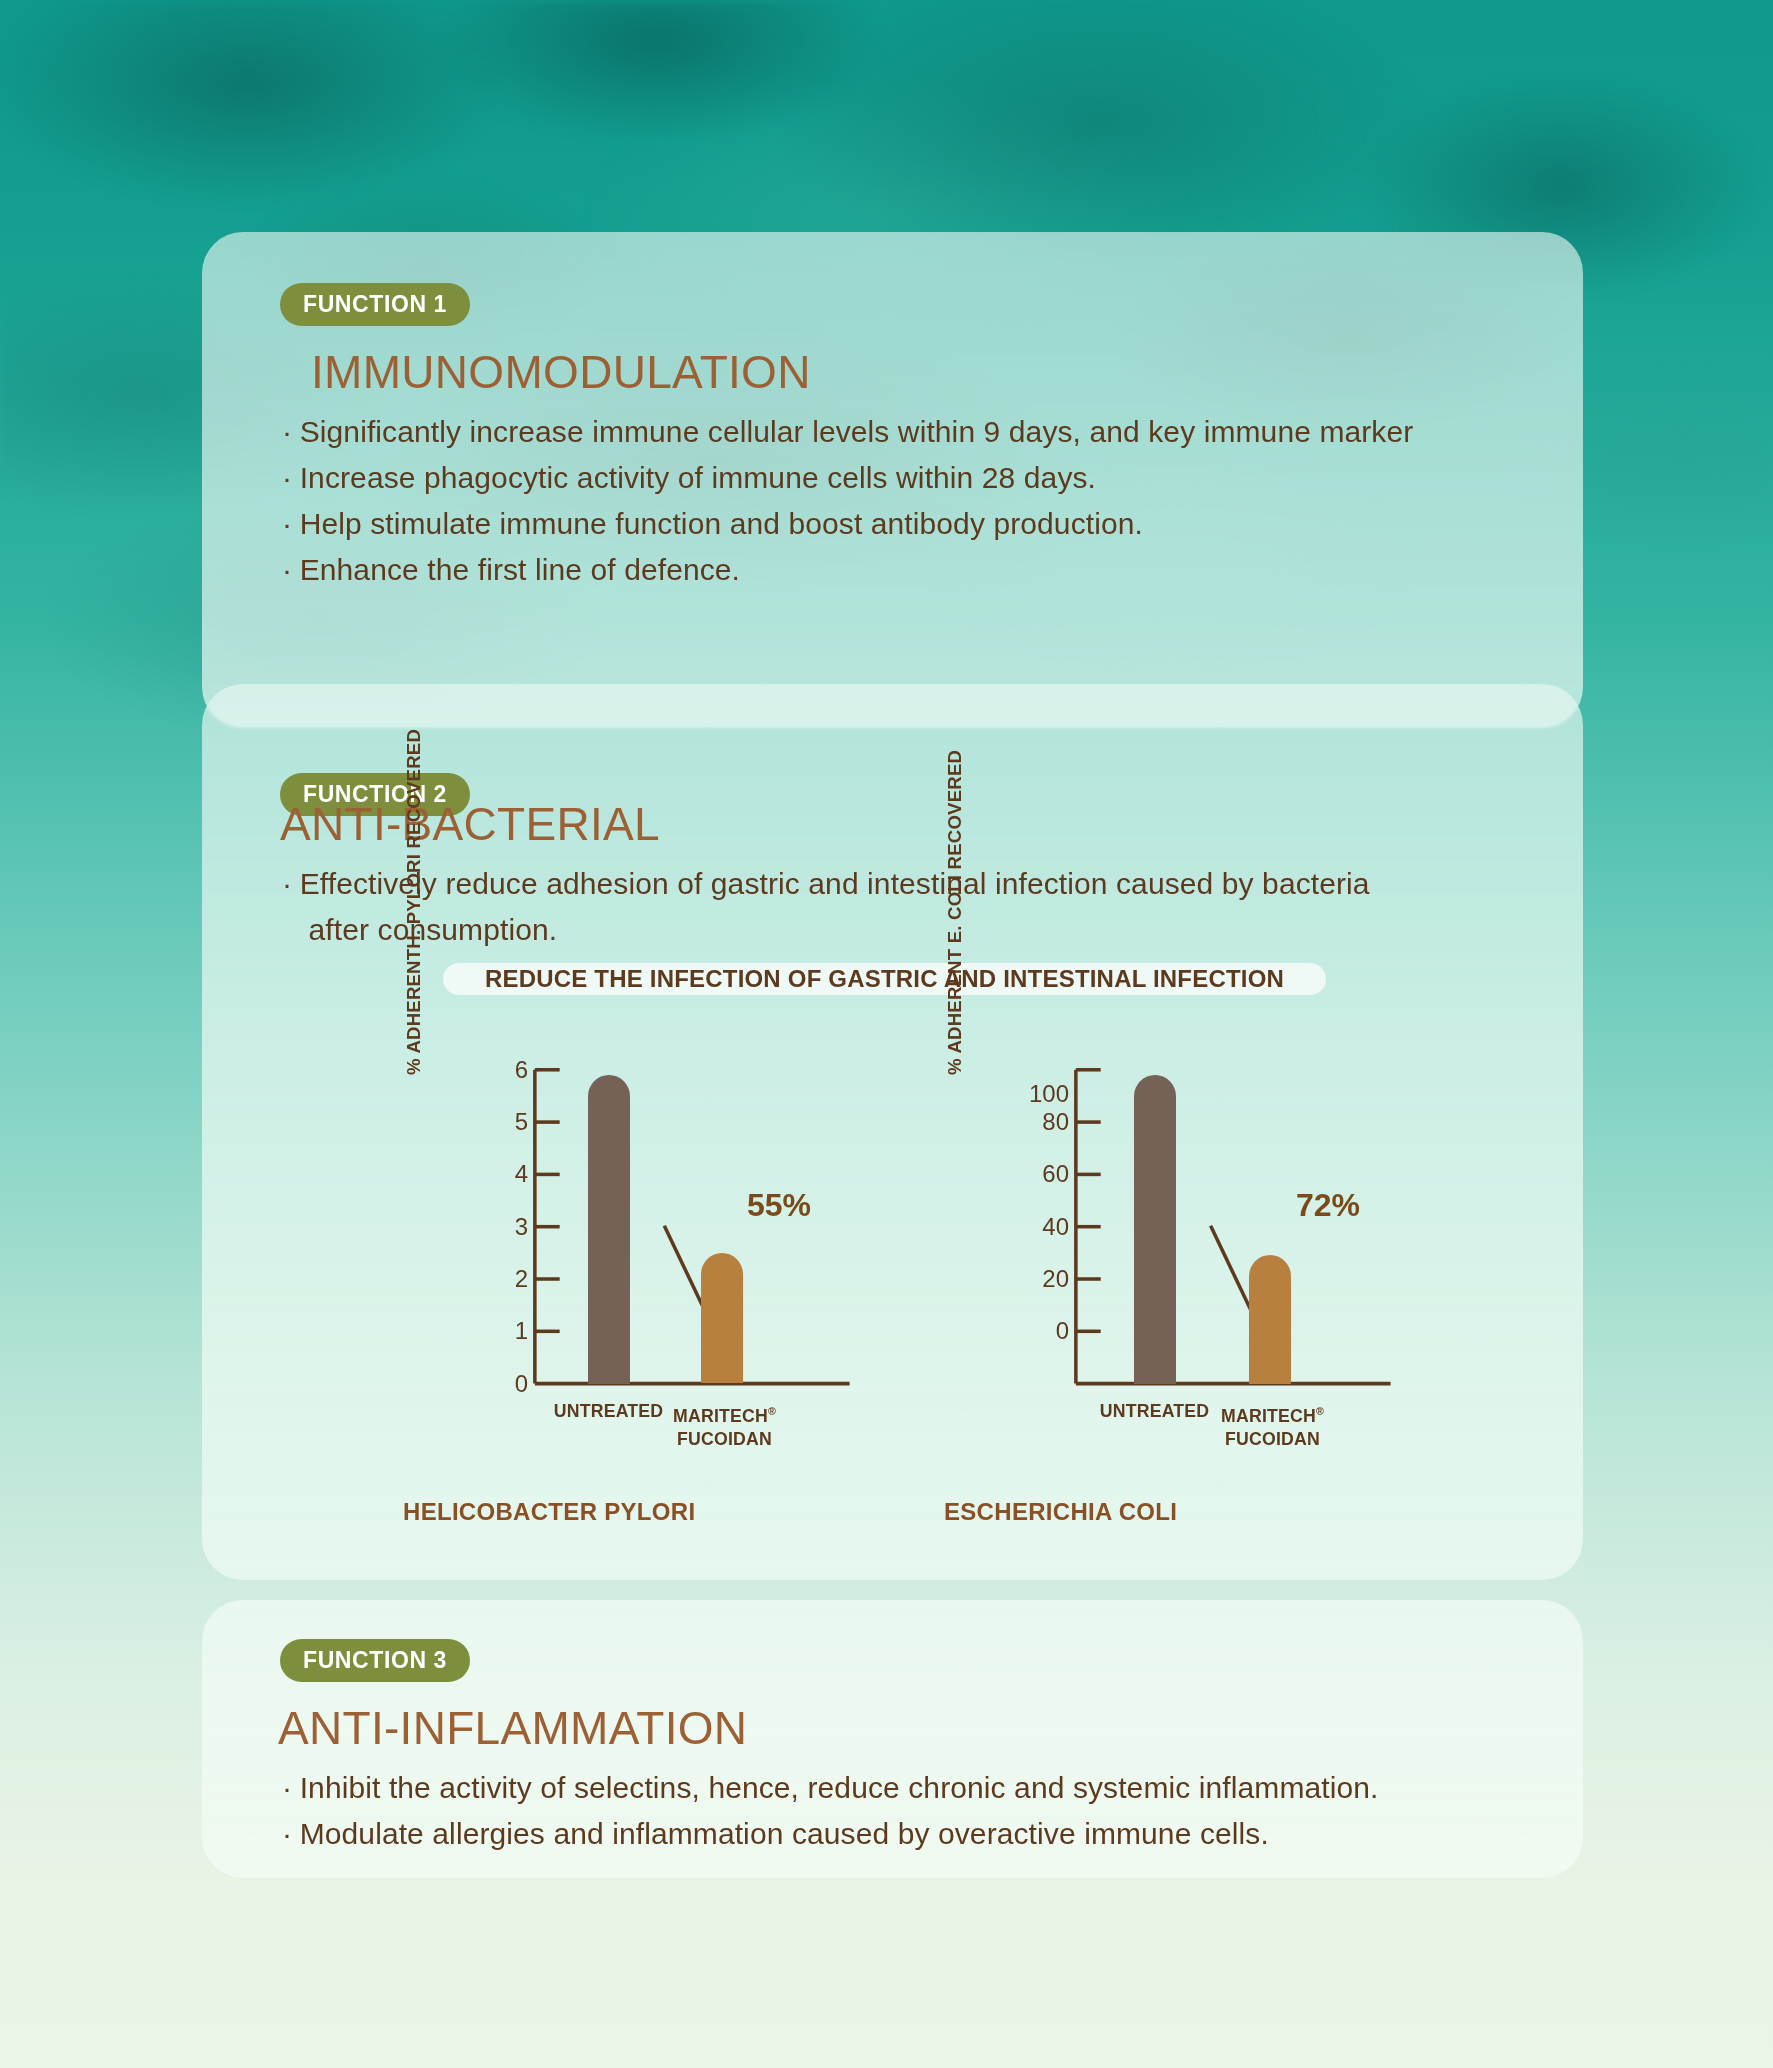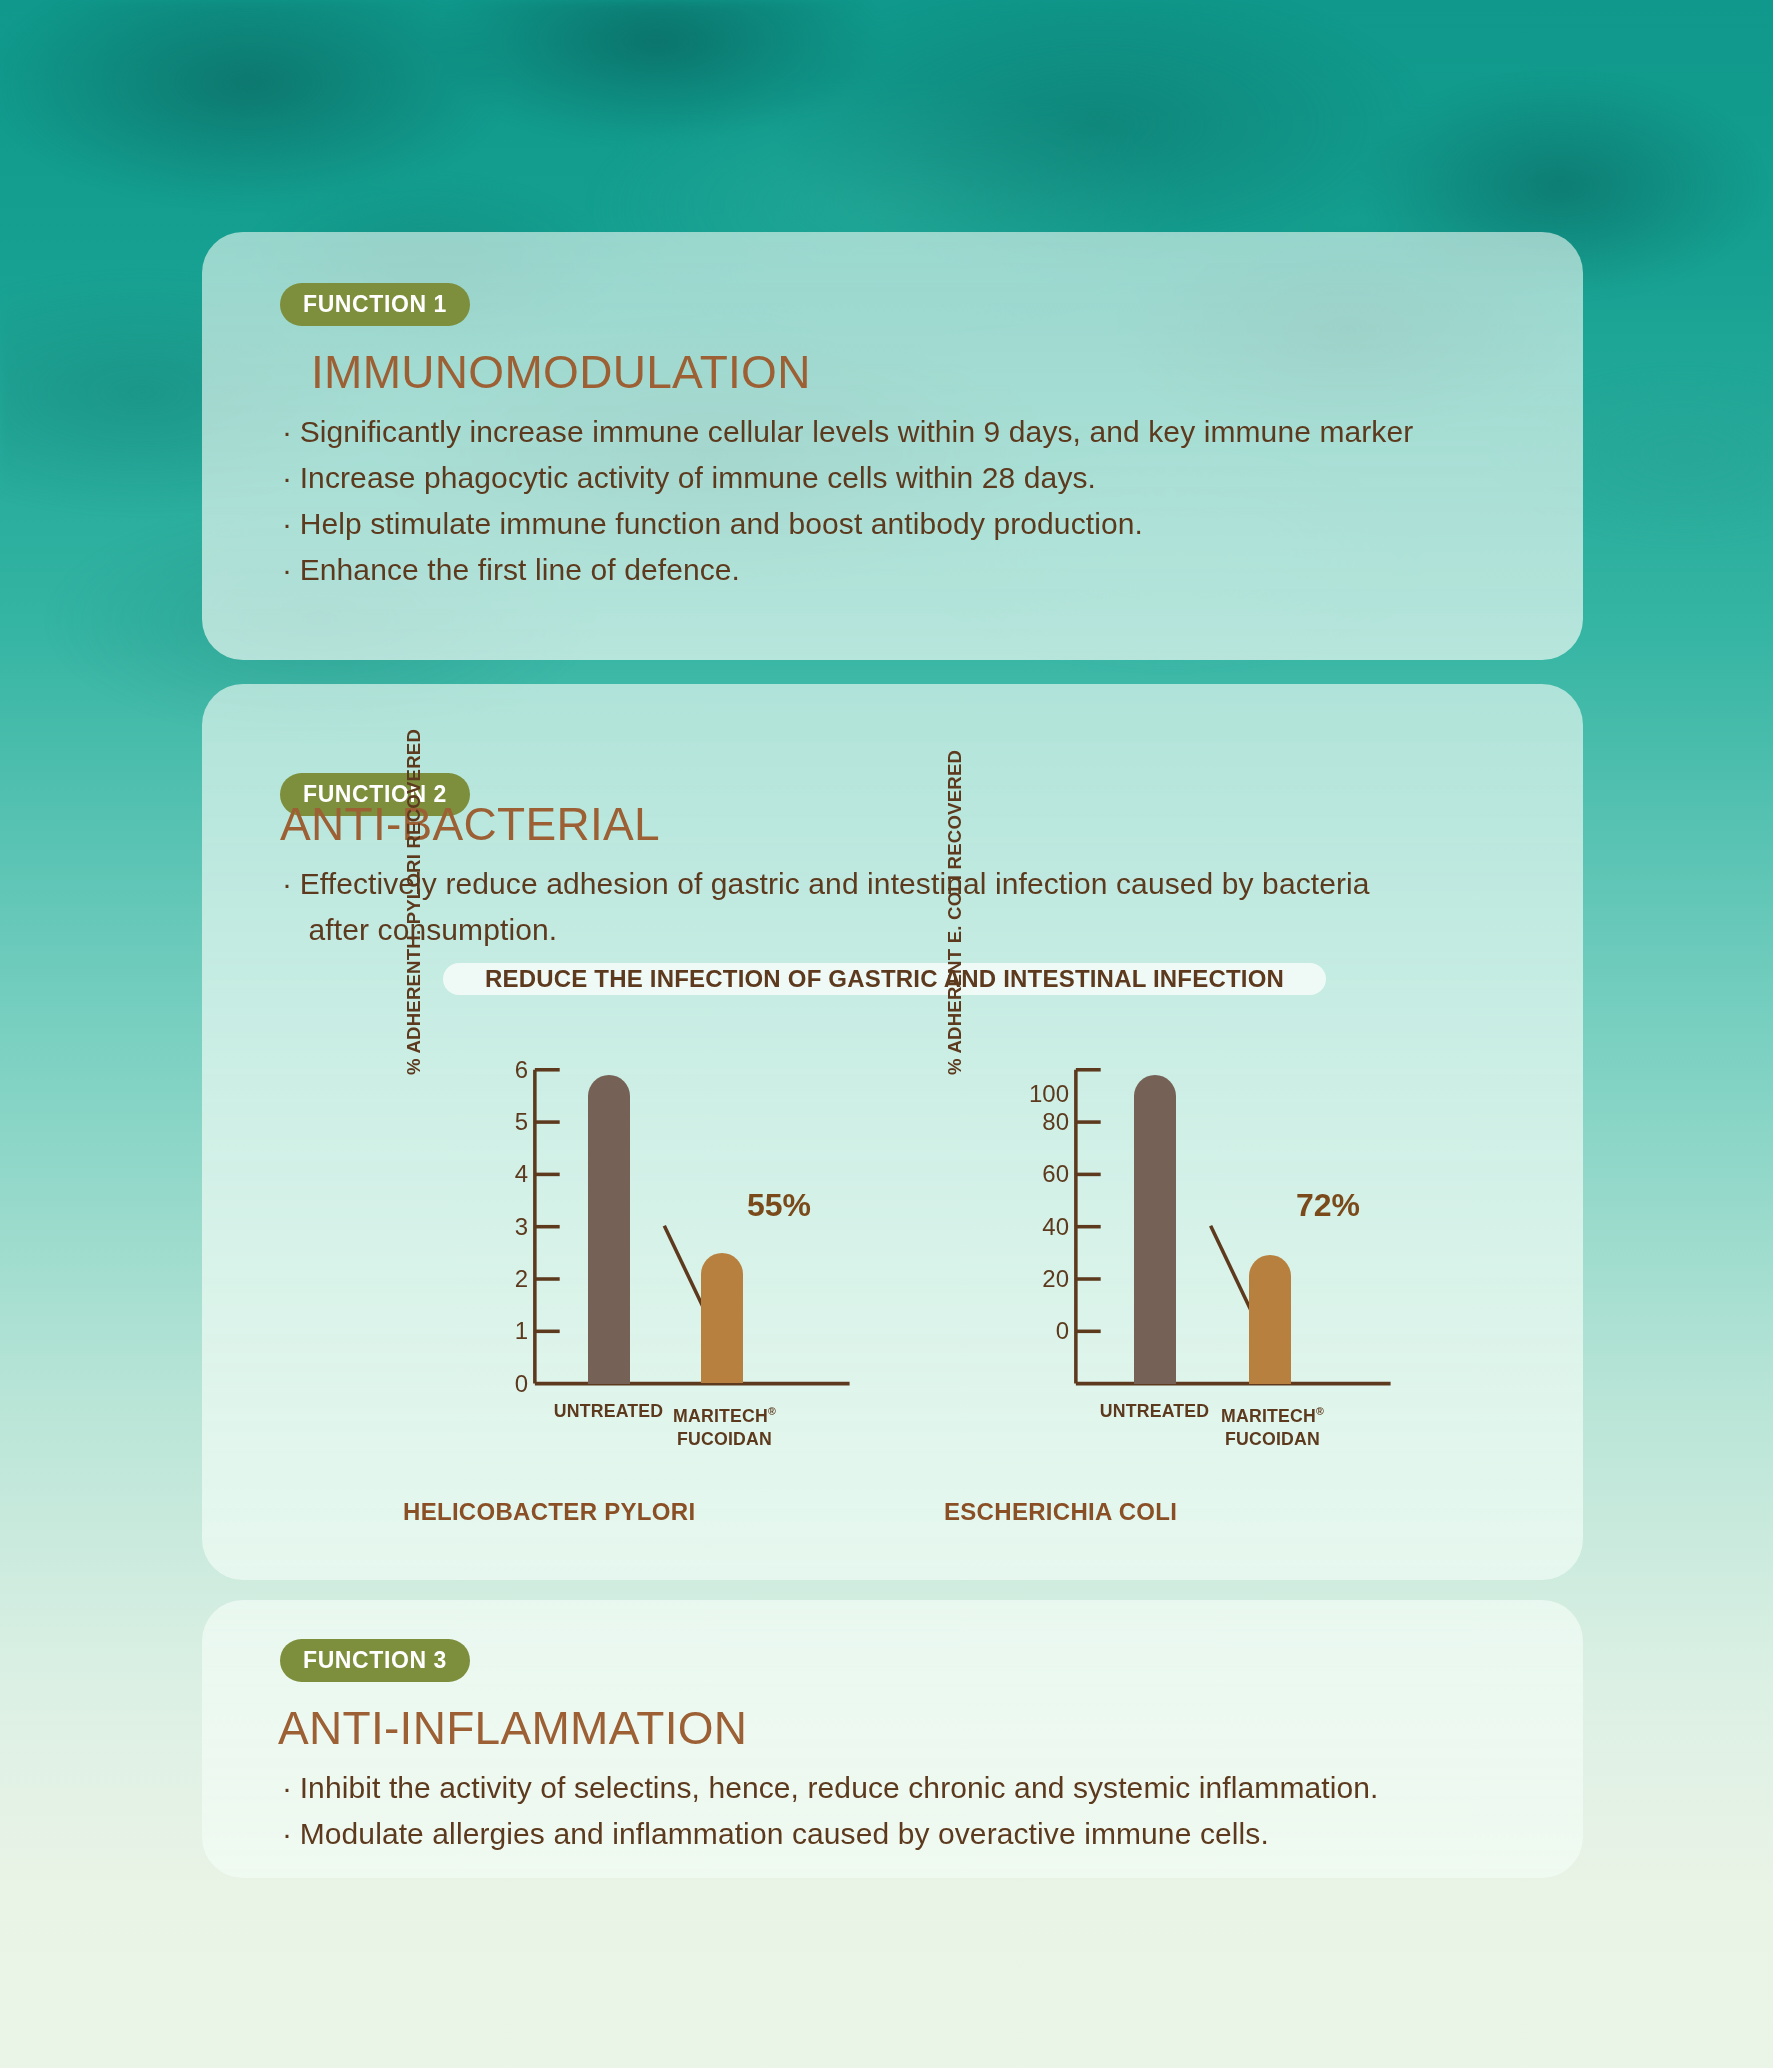--- a/index.html
+++ b/index.html
@@ -52,21 +52,21 @@
 
   
   .card {
     position: absolute;
     left: 202px;
     width: 1381px;
     border-radius: 41px;
     background: linear-gradient(to bottom, rgba(233,248,242,.62), rgba(236,249,243,.70));
     backdrop-filter: blur(1.8px);
   }
-  #card-fn1 { top: 232px;  height: 428px; }
+  #card-fn1 { top: 232px;  height: 496px; }
   #card-fn2 { top: 684px;  height: 896px;
     background: linear-gradient(to bottom, rgba(229,247,240,.68), rgba(236,250,242,.80)); }
   #card-fn3 { top: 1600px; height: 278px;
     background: linear-gradient(to bottom, rgba(238,250,243,.80), rgba(240,250,242,.86)); }
 
   
   .fn-badge {
     position: absolute;
     display: inline-flex;
     align-items: center;

